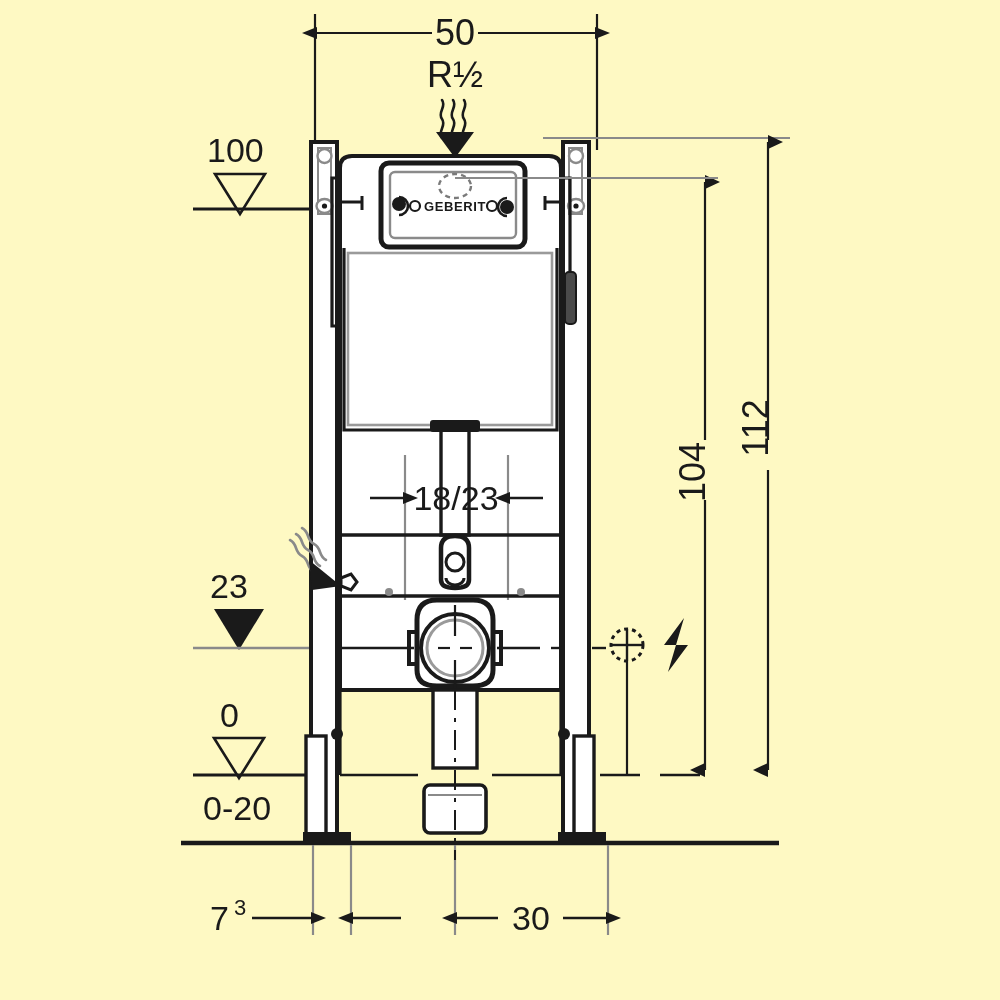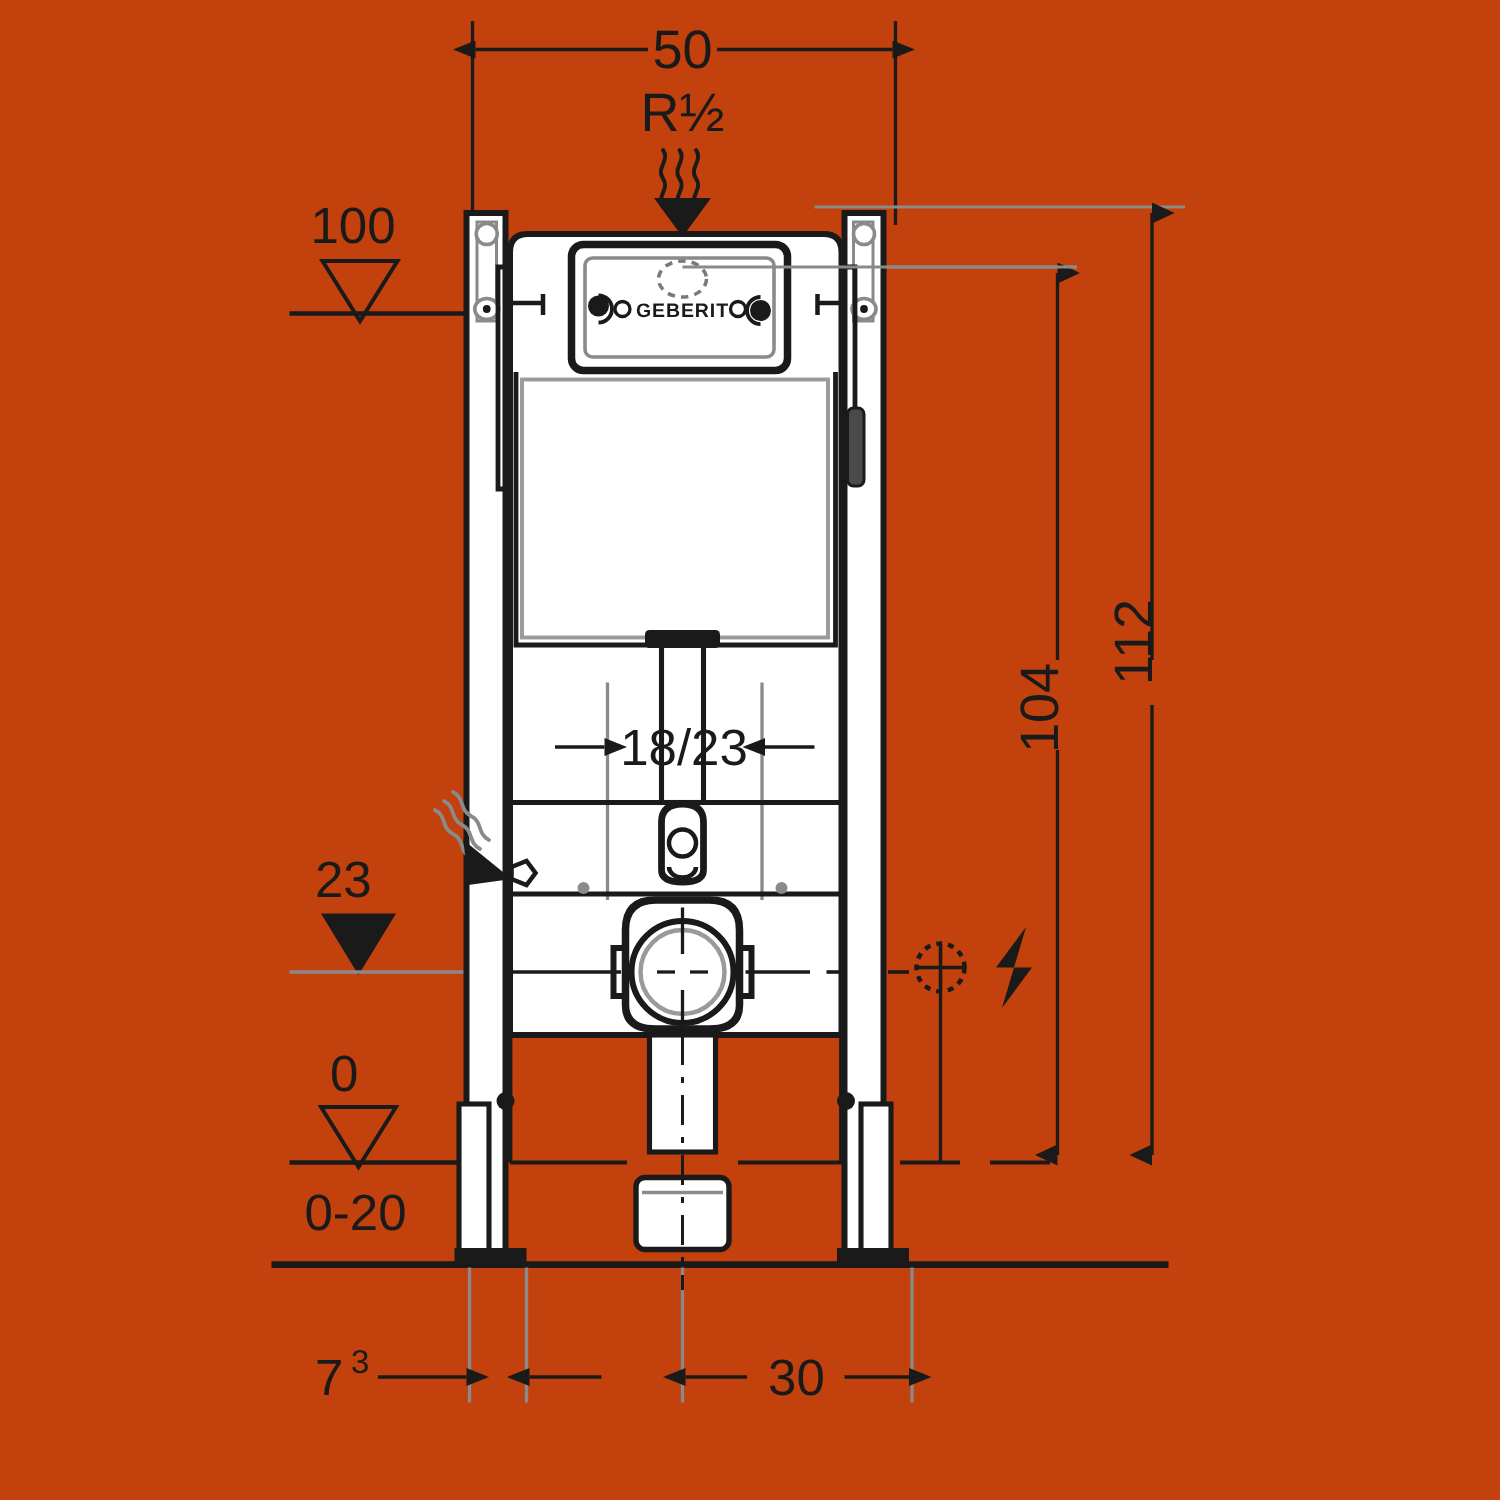--- a/index.html
+++ b/index.html
@@ -10,21 +10,21 @@
   body {
     width: 1000px;
     height: 1000px;
     font-family: "Liberation Sans", sans-serif;
     overflow: hidden;
   }
   #stage {
     position: relative;
     width: 1000px;
     height: 1000px;
-    background: #c2410c;
+    background: #fef9c3;
   }
   #drawing {
     position: absolute;
     left: 0;
     top: 0;
     width: 1000px;
     height: 1000px;
   }
   .dimtext {
     font-family: "Liberation Sans", sans-serif;

